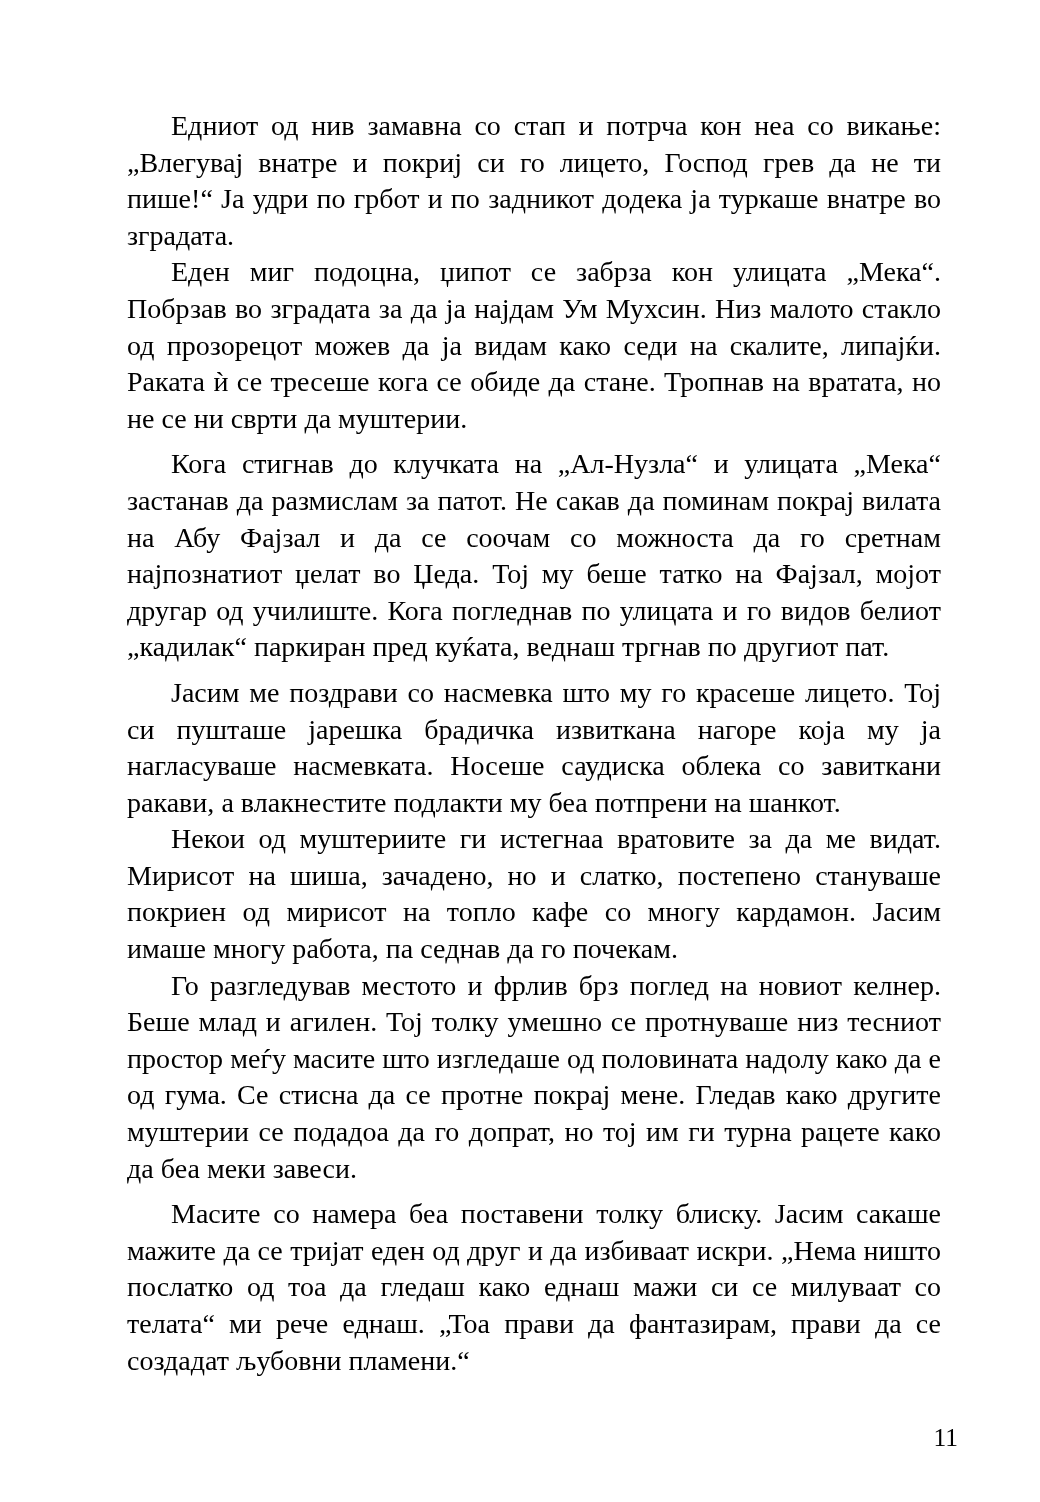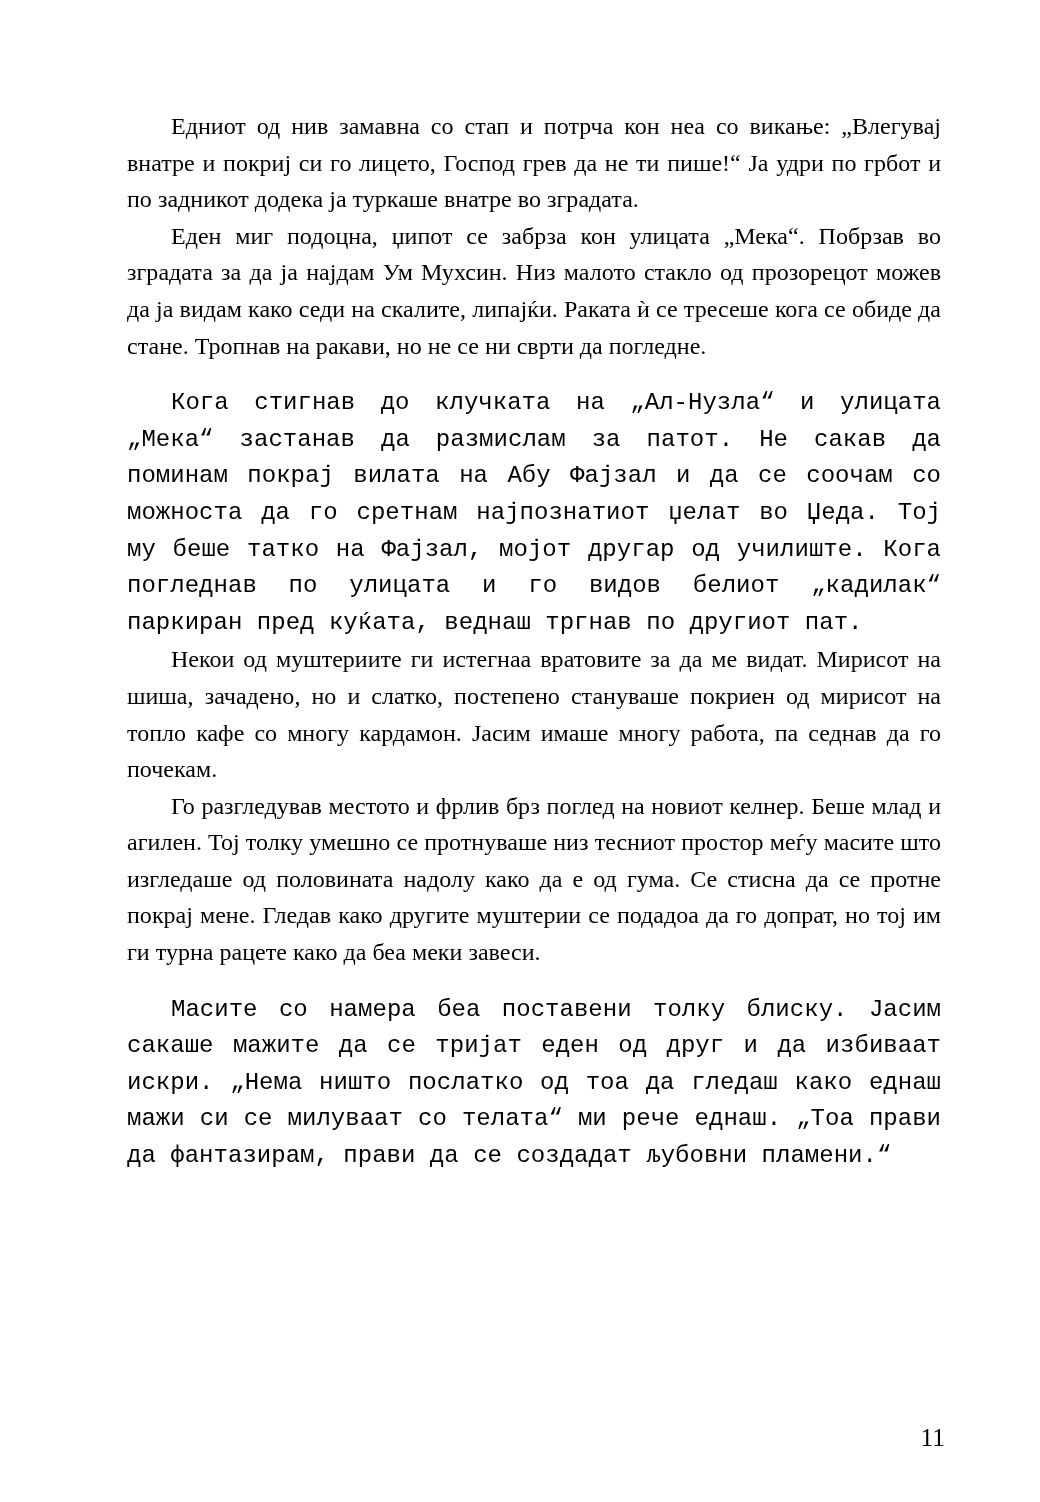--- a/index.html
+++ b/index.html
@@ -25,50 +25,50 @@
     position: absolute;
     left: 127px;
     top: 108px;
     width: 814px;
   }
   .para {
     margin: 0;
     text-align: justify;
     text-justify: inter-word;
     text-indent: 44px;
-    font-size: 24px;
+    font-size: 28px;
     line-height: 36.6px;
     letter-spacing: 0.02px;
     word-spacing: 0px;
     hyphens: none;
   }
   .para.gap-before {
-    margin-top: 21px;
-    font-family: Liberation Mono, monospace;
+    margin-top: 9px;
   }
   .para .it {
   }
   .page-number {
     position: absolute;
-    right: 95px;
+    right: 82px;
     bottom: 52px;
     font-size: 25.4px;
     line-height: 1;
     text-align: right;
   }
 </style>
 </head>
 <body>
 
 <div class="page">
 
   <div class="text-block">
     <p class="para">Едниот од нив замавна со стап и потрча кон неа со викање: „Влегувај внатре и покриј си го лицето, Господ грев да не ти пише!“ Ја удри по грбот и по задникот додека ја туркаше внатре во зградата.</p>
-    <p class="para">Еден миг подоцна, џипот се забрза кон улицата „Мека“. Побрзав во зградата за да ја најдам Ум Мухсин. Низ малото стакло од прозорецот можев да ја видам како седи на скалите, липајќи. Раката ѝ се тресеше кога се обиде да стане. Тропнав на ракави, но не се ни сврти да погледне.</p>
+    <p class="para">Еден миг подоцна, џипот се забрза кон улицата „Мека“. Побрзав во зградата за да ја најдам Ум Мухсин. Низ малото стакло од прозорецот можев да ја видам како седи на скалите, липајќи. Раката ѝ се тресеше кога се обиде да стане. Тропнав на вратата, но не се ни сврти да муштерии.</p>
     <p class="para gap-before">Кога стигнав до клучката на „Ал-Нузла“ и улицата „Мека“ застанав да размислам за патот. Не сакав да поминам покрај вилата на Абу Фајзал и да се соочам со можноста да го сретнам најпознатиот џелат во Џеда. Тој му беше татко на Фајзал, мојот другар од училиште. Кога погледнав по улицата и го видов белиот „кадилак“ паркиран пред куќата, веднаш тргнав по другиот пат.</p>
+    <p class="para gap-before">Јасим ме поздрави со насмевка што му го красеше лицето. Тој си пушташе јарешка брадичка извиткана нагоре која му ја нагласуваше насмевката. Носеше саудиска облека со завиткани ракави, а влакнестите подлакти му беа потпрени на шанкот.</p>
     <p class="para"><span>Некои од муштериите ги истегнаа вратовите за да ме видат. Мирисот на </span><span class="it">шиша</span><span>, зачадено, но и слатко, постепено стануваше покриен од мирисот на топло кафе со многу кардамон. Јасим имаше многу работа, па седнав да го почекам.</span></p>
     <p class="para">Го разгледував местото и фрлив брз поглед на новиот келнер. Беше млад и агилен. Тој толку умешно се протнуваше низ тесниот простор меѓу масите што изгледаше од половината надолу како да е од гума. Се стисна да се протне покрај мене. Гледав како другите муштерии се подадоа да го допрат, но тој им ги турна рацете како да беа меки завеси.</p>
     <p class="para gap-before">Масите со намера беа поставени толку блиску. Јасим сакаше мажите да се тријат еден од друг и да избиваат искри. „Нема ништо послатко од тоа да гледаш како еднаш мажи си се милуваат со телата“ ми рече еднаш. „Тоа прави да фантазирам, прави да се создадат љубовни пламени.“</p>
   </div>
 
   <div class="page-number">11</div>
 
 </div>
 
 </body></html>

